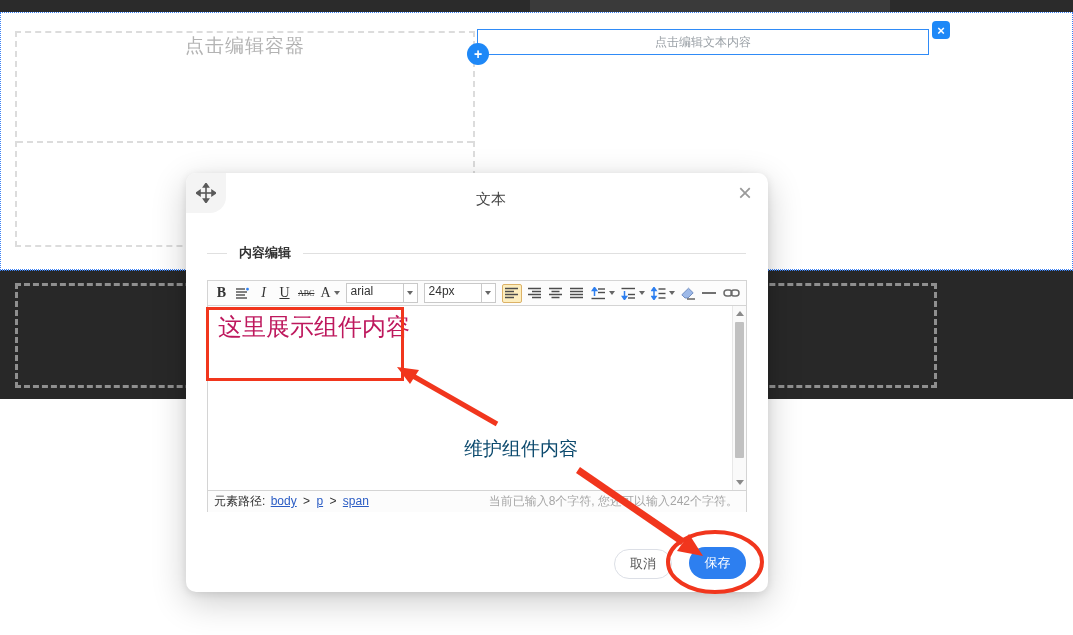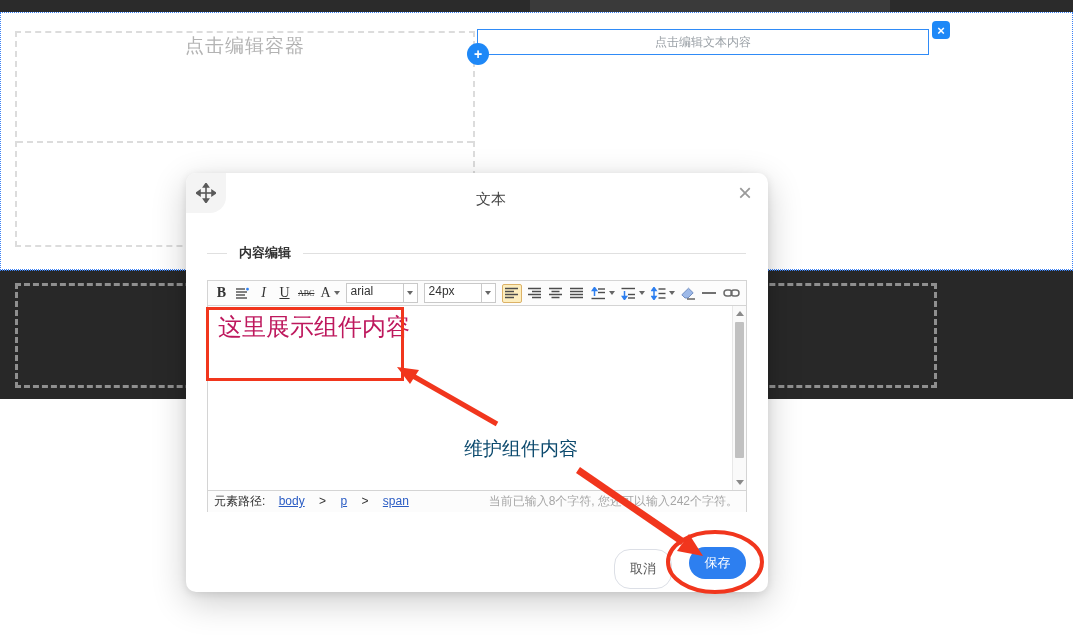--- a/index.html
+++ b/index.html
@@ -50,25 +50,25 @@
   .content { position:relative; height:184px; background:#fff; }
   .content .txt { padding:5px 10px; font-size:24px; color:#be185d; }
   .vscroll { position:absolute; right:0; top:0; width:14px; height:100%; background:#fafafa; border-left:1px solid #e8e8e8; }
   .vscroll .up, .vscroll .dn { position:absolute; left:3px; width:0; height:0; border-left:4px solid transparent; border-right:4px solid transparent; }
   .vscroll .up { top:5px; border-bottom:5px solid #8a8a8a; }
   .vscroll .dn { bottom:5px; border-top:5px solid #8a8a8a; }
   .vscroll .thumb { position:absolute; left:2px; top:16px; width:9px; height:136px; background:#c1c1c1; border-radius:1px; }
 
   .statusbar { height:22px; border-top:1px solid #d4d4d4; background:#fcfcfc; display:flex; align-items:center; justify-content:space-between; padding:0 8px 0 6px; font-size:12px; }
   .statusbar .left { color:#333; }
-  .statusbar .left a { color:#2a5cc4; text-decoration:underline; margin:0 10px; }
+  .statusbar .left a { color:#2a5cc4; text-decoration:underline; margin:0 2px; }
   .statusbar .sep { color:#333; margin:0 1px; }
   .statusbar .right { color:#a6a6a6; }
 
-  .btn-cancel { position:absolute; left:428px; top:376px; width:58px; height:40px; border:1px solid #dcdfe6; border-radius:16px; background:#fff; color:#555; font-size:13px; display:flex; align-items:center; justify-content:center; }
+  .btn-cancel { position:absolute; left:428px; top:376px; width:58px; height:30px; border:1px solid #dcdfe6; border-radius:16px; background:#fff; color:#555; font-size:13px; display:flex; align-items:center; justify-content:center; }
   .btn-save { position:absolute; left:503px; top:374px; width:57px; height:32px; border:none; border-radius:16px; background:#2d7ff0; color:#fff; font-size:13px; display:flex; align-items:center; justify-content:center; }
 
   
   .anno-rect { position:absolute; left:206px; top:307px; width:198px; height:74px; border:3px solid #f1361d; z-index:8; }
   .anno-note { position:absolute; left:464px; top:436px; font-size:19px; color:#0c4a6e; z-index:8; }
   .anno-svg { position:absolute; left:0; top:0; width:1073px; height:635px; z-index:9; pointer-events:none; }
 
   .icon-svg { display:block; }
 </style>
 </head>

